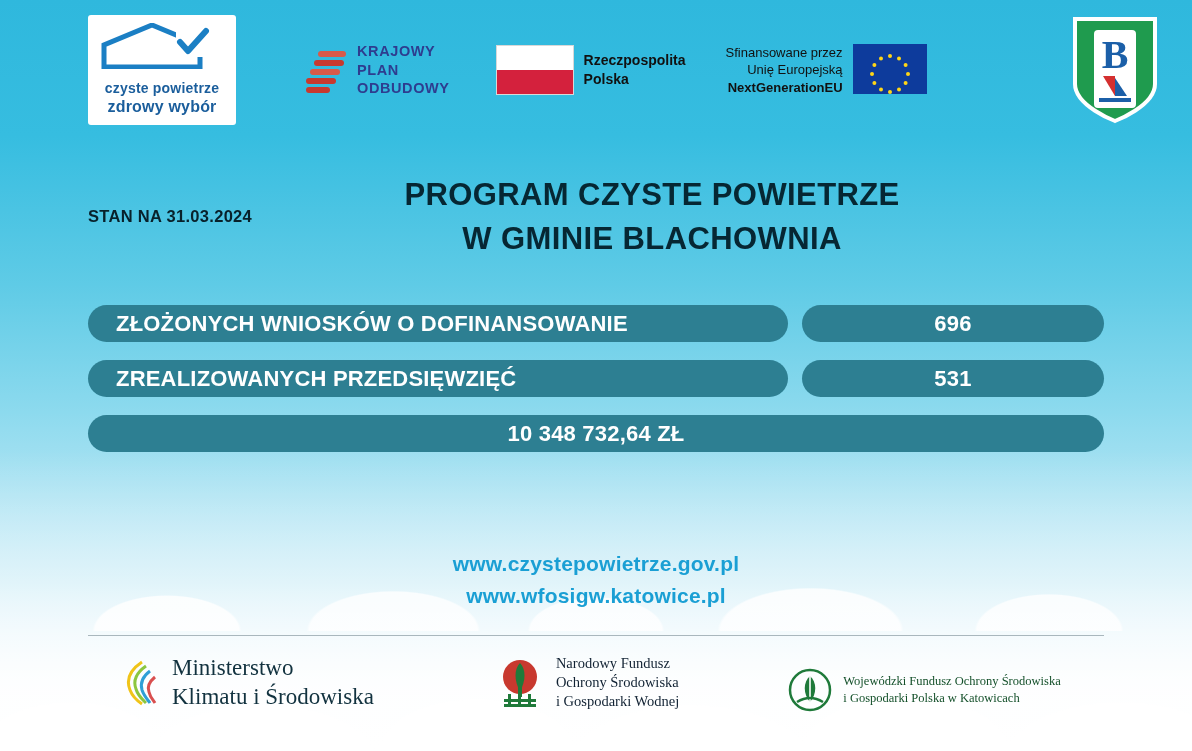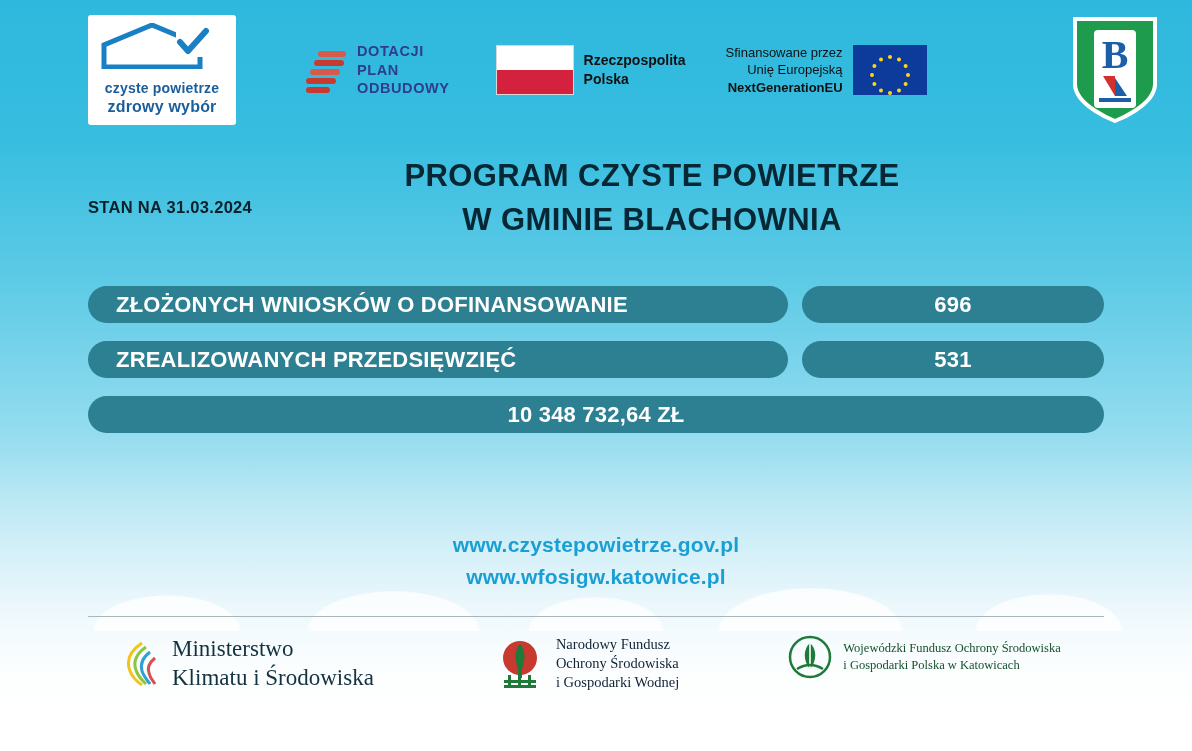--- a/index.html
+++ b/index.html
@@ -117,21 +117,20 @@
   }
   .rp-text {
     color: #111;
     font-weight: bold;
     font-size: 14px;
     line-height: 1.35;
   }
 
   .logo-eu {
     display: flex;
-    align-items: center;
     gap: 10px;
     margin-left: 40px;
   }
   .eu-text {
     text-align: right;
     color: #111;
     font-size: 13px;
     line-height: 1.35;
   }
   .eu-text .l3 { font-weight: bold; }
@@ -161,20 +160,21 @@
     letter-spacing: .3px;
     white-space: nowrap;
     padding-top: 18px;
     margin-left: 28px;
   }
   .title-main {
     flex: 1;
     text-align: center;
     margin-left: -40px;
     margin-right: 60px;
+    margin-top: 19px;
   }
   .title-main .l1, .title-main .l2 {
     font-size: 31px;
     font-weight: bold;
     color: #062733;
     letter-spacing: .4px;
     line-height: 1.42;
   }
 
   
@@ -240,21 +240,21 @@
     height: 1px;
     background: #a9b7bd;
   }
 
   
   .footer {
     position: relative;
     z-index: 3;
     margin-top: 18px;
     display: flex;
-    align-items: flex-start;
+    align-items: flex-end;
     padding: 0 60px;
   }
   .f-item { display: flex; align-items: center; gap: 10px; }
   .f-mk { display: inline-block; }
   .f-min { margin-left: 62px; }
   .f-min .txt {
     font-family: "Liberation Serif", serif;
     font-size: 23px;
     color: #12323f;
     line-height: 1.25;
@@ -297,21 +297,21 @@
 
     <div class="logo-kpo">
       <svg class="kpo-mark" viewBox="0 0 44 52">
         <rect x="2" y="34" width="30" height="6" rx="3" fill="#c8392f"></rect>
         <rect x="6" y="25" width="30" height="6" rx="3" fill="#d85a4a"></rect>
         <rect x="10" y="16" width="30" height="6" rx="3" fill="#c8392f"></rect>
         <rect x="14" y="7" width="28" height="6" rx="3" fill="#d85a4a"></rect>
         <rect x="2" y="43" width="24" height="6" rx="3" fill="#c8392f"></rect>
       </svg>
       <div class="kpo-text">
-        <div>DOTACJI</div>
+        <div>KRAJOWY</div>
         <div>PLAN</div>
         <div>ODBUDOWY</div>
       </div>
     </div>
 
     <div class="logo-rp">
       <div class="flag"></div>
       <div class="rp-text">
         <div>Rzeczpospolita</div>
         <div>Polska</div>

